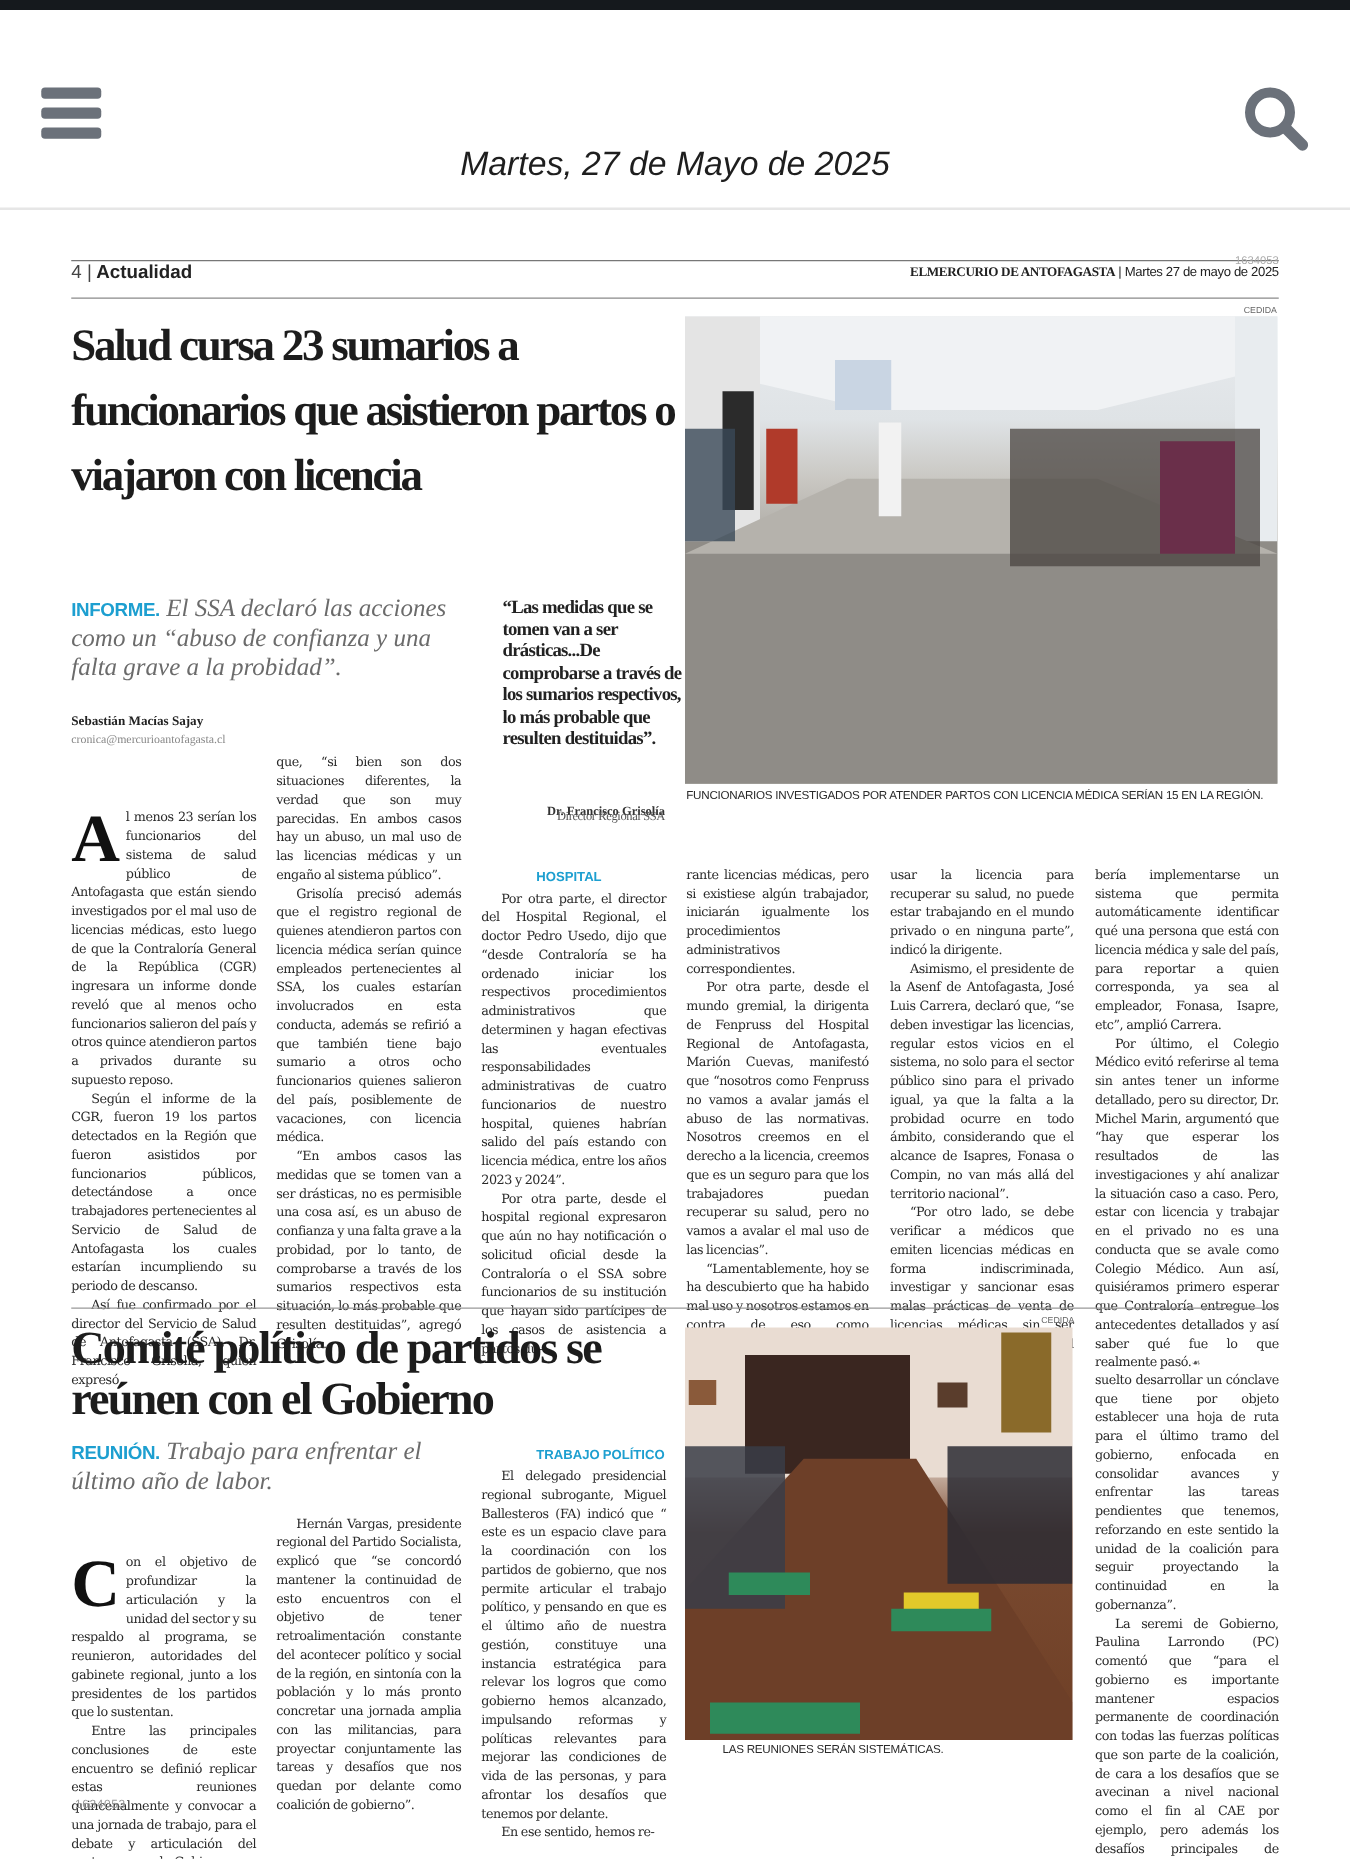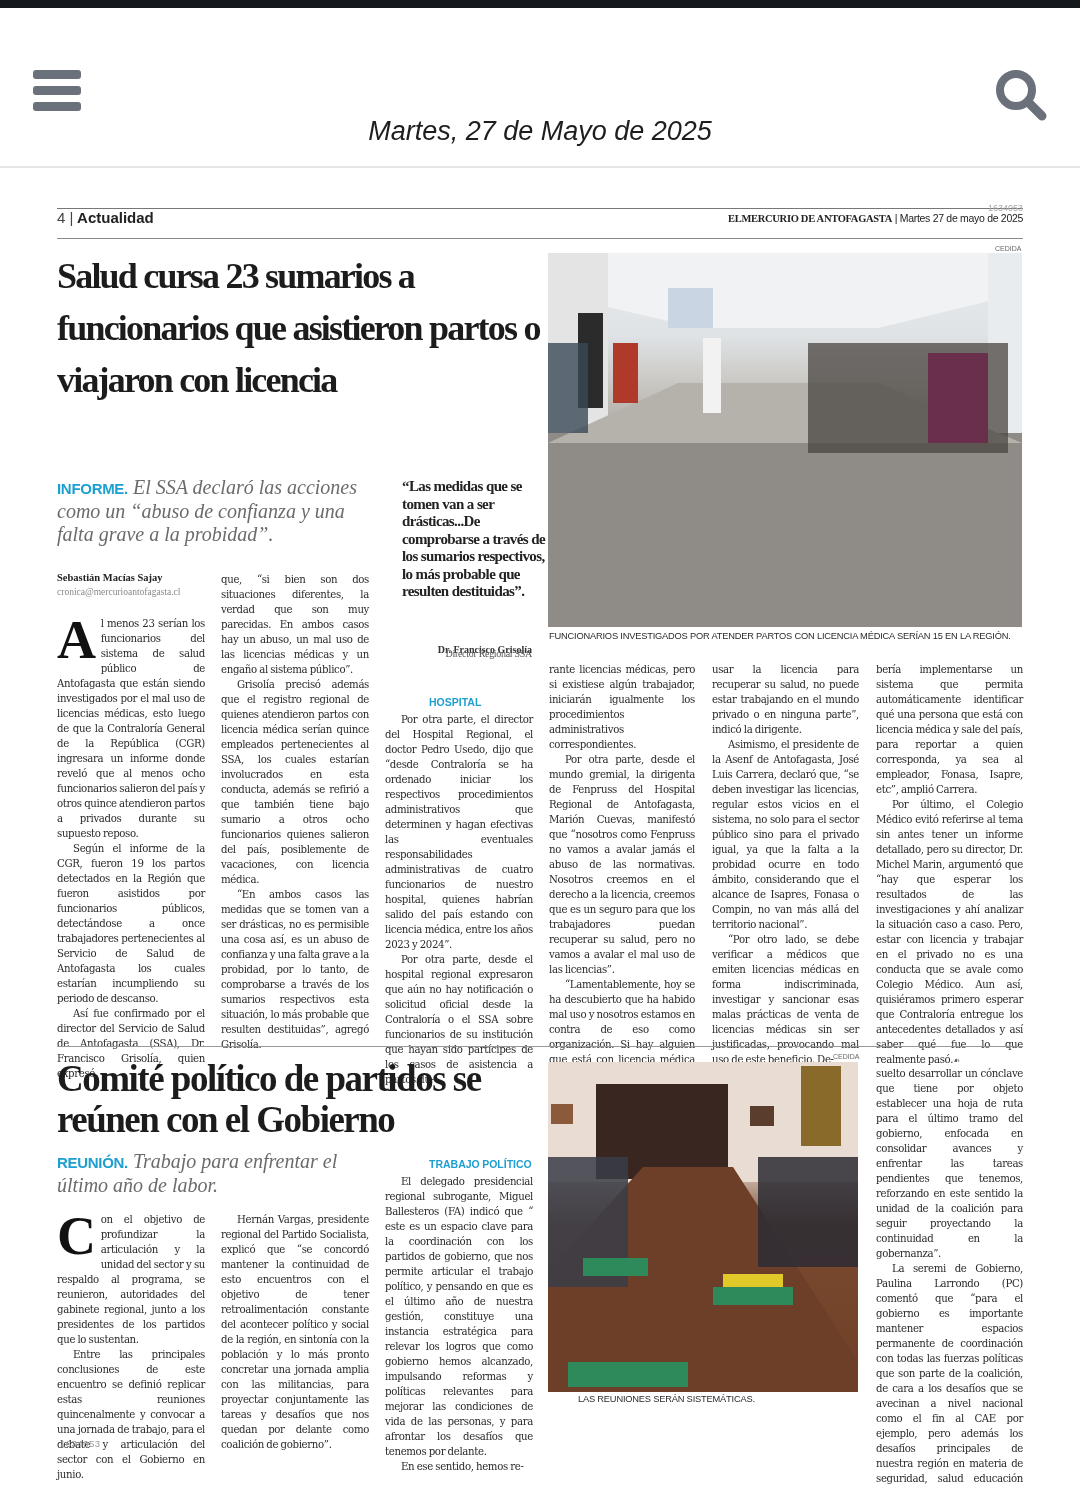--- a/index.html
+++ b/index.html
@@ -31,21 +31,21 @@
   .deck1 .kicker { font-size: 15px; }
   .deck2 { left: 57px; top: 1150px; width: 300px; font-size: 20px; line-height: 23px; }
   .deck2 .kicker { font-size: 15px; }
 
   .byline { position: absolute; left: 57px; top: 572px; width: 150px; font-family: "Liberation Serif", serif; }
   .byline .name { font-size: 10.5px; font-weight: bold; color: #222; }
   .byline .email { font-size: 9.5px; color: #888; margin-top: 4px; }
 
   .col { position: absolute; font-family: "DejaVu Serif", serif; font-size: 10.2px; line-height: 15px; color: #2a2a2a; text-align: justify; hyphens: manual; letter-spacing: -0.35px; word-spacing: -0.5px; }
   .col p { text-indent: 16px; }
-  .col p.noindent { text-indent: 0; }
+  .col p.noindent { text-indent: 0; margin-top: 31px; }
   .dropcap { float: left; font-family: "Liberation Serif", serif; font-weight: bold; font-size: 54px; line-height: 44px; margin: 2px 5px 0 0; color: #111; }
 
   .subhead { font-family: "Liberation Sans", sans-serif; font-weight: bold; font-size: 10.5px; color: #1d9fd0; letter-spacing: 0; margin: 4px 0 2px 0; text-indent: 0 !important; padding-left: 44px; }
 
   .pullquote { position: absolute; left: 402px; top: 478px; width: 155px; font-family: "Liberation Serif", serif; font-weight: bold; font-size: 15px; line-height: 17.5px; color: #222; letter-spacing: -0.6px; }
   .pq-name { position: absolute; left: 385px; top: 632px; width: 147px; text-align: right; font-family: "Liberation Serif", serif; font-weight: bold; font-size: 10px; color: #333; margin-top: 12px; }
   .pq-role { position: absolute; left: 385px; top: 648px; width: 147px; text-align: right; font-family: "Liberation Serif", serif; font-size: 10px; color: #555; letter-spacing: -0.3px; }
 
   .photo { position: absolute; overflow: hidden; }
   .photo1 { left: 548px; top: 253px; width: 474px; height: 374px; background: linear-gradient(180deg, #e9ecef 0%, #dfe3e6 22%, #c9c7c2 35%, #9e9a94 55%, #8b8883 100%); }

